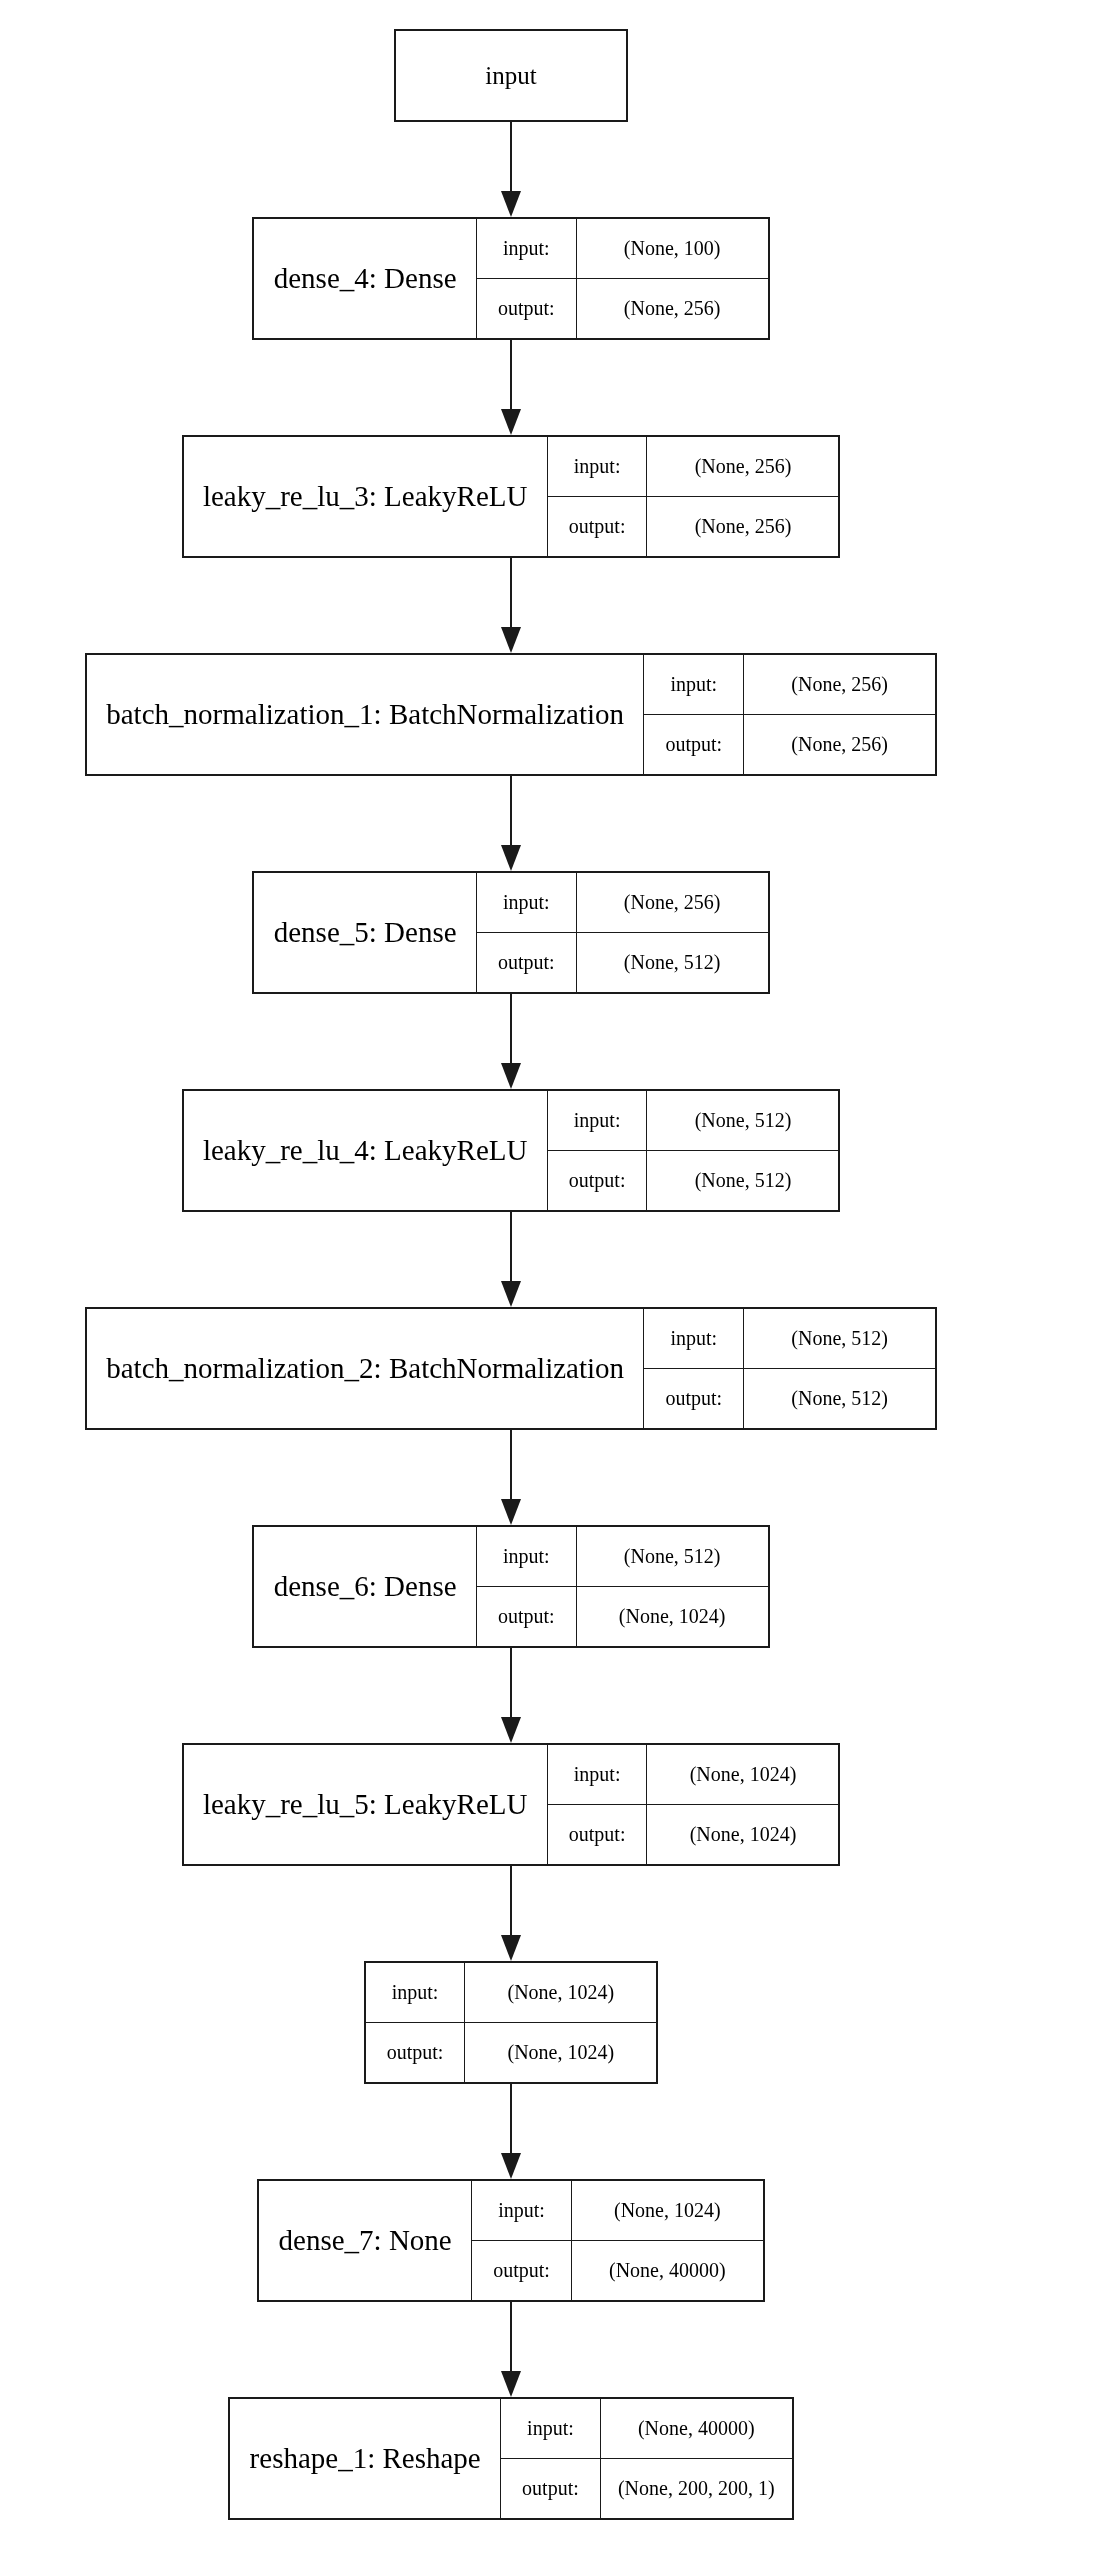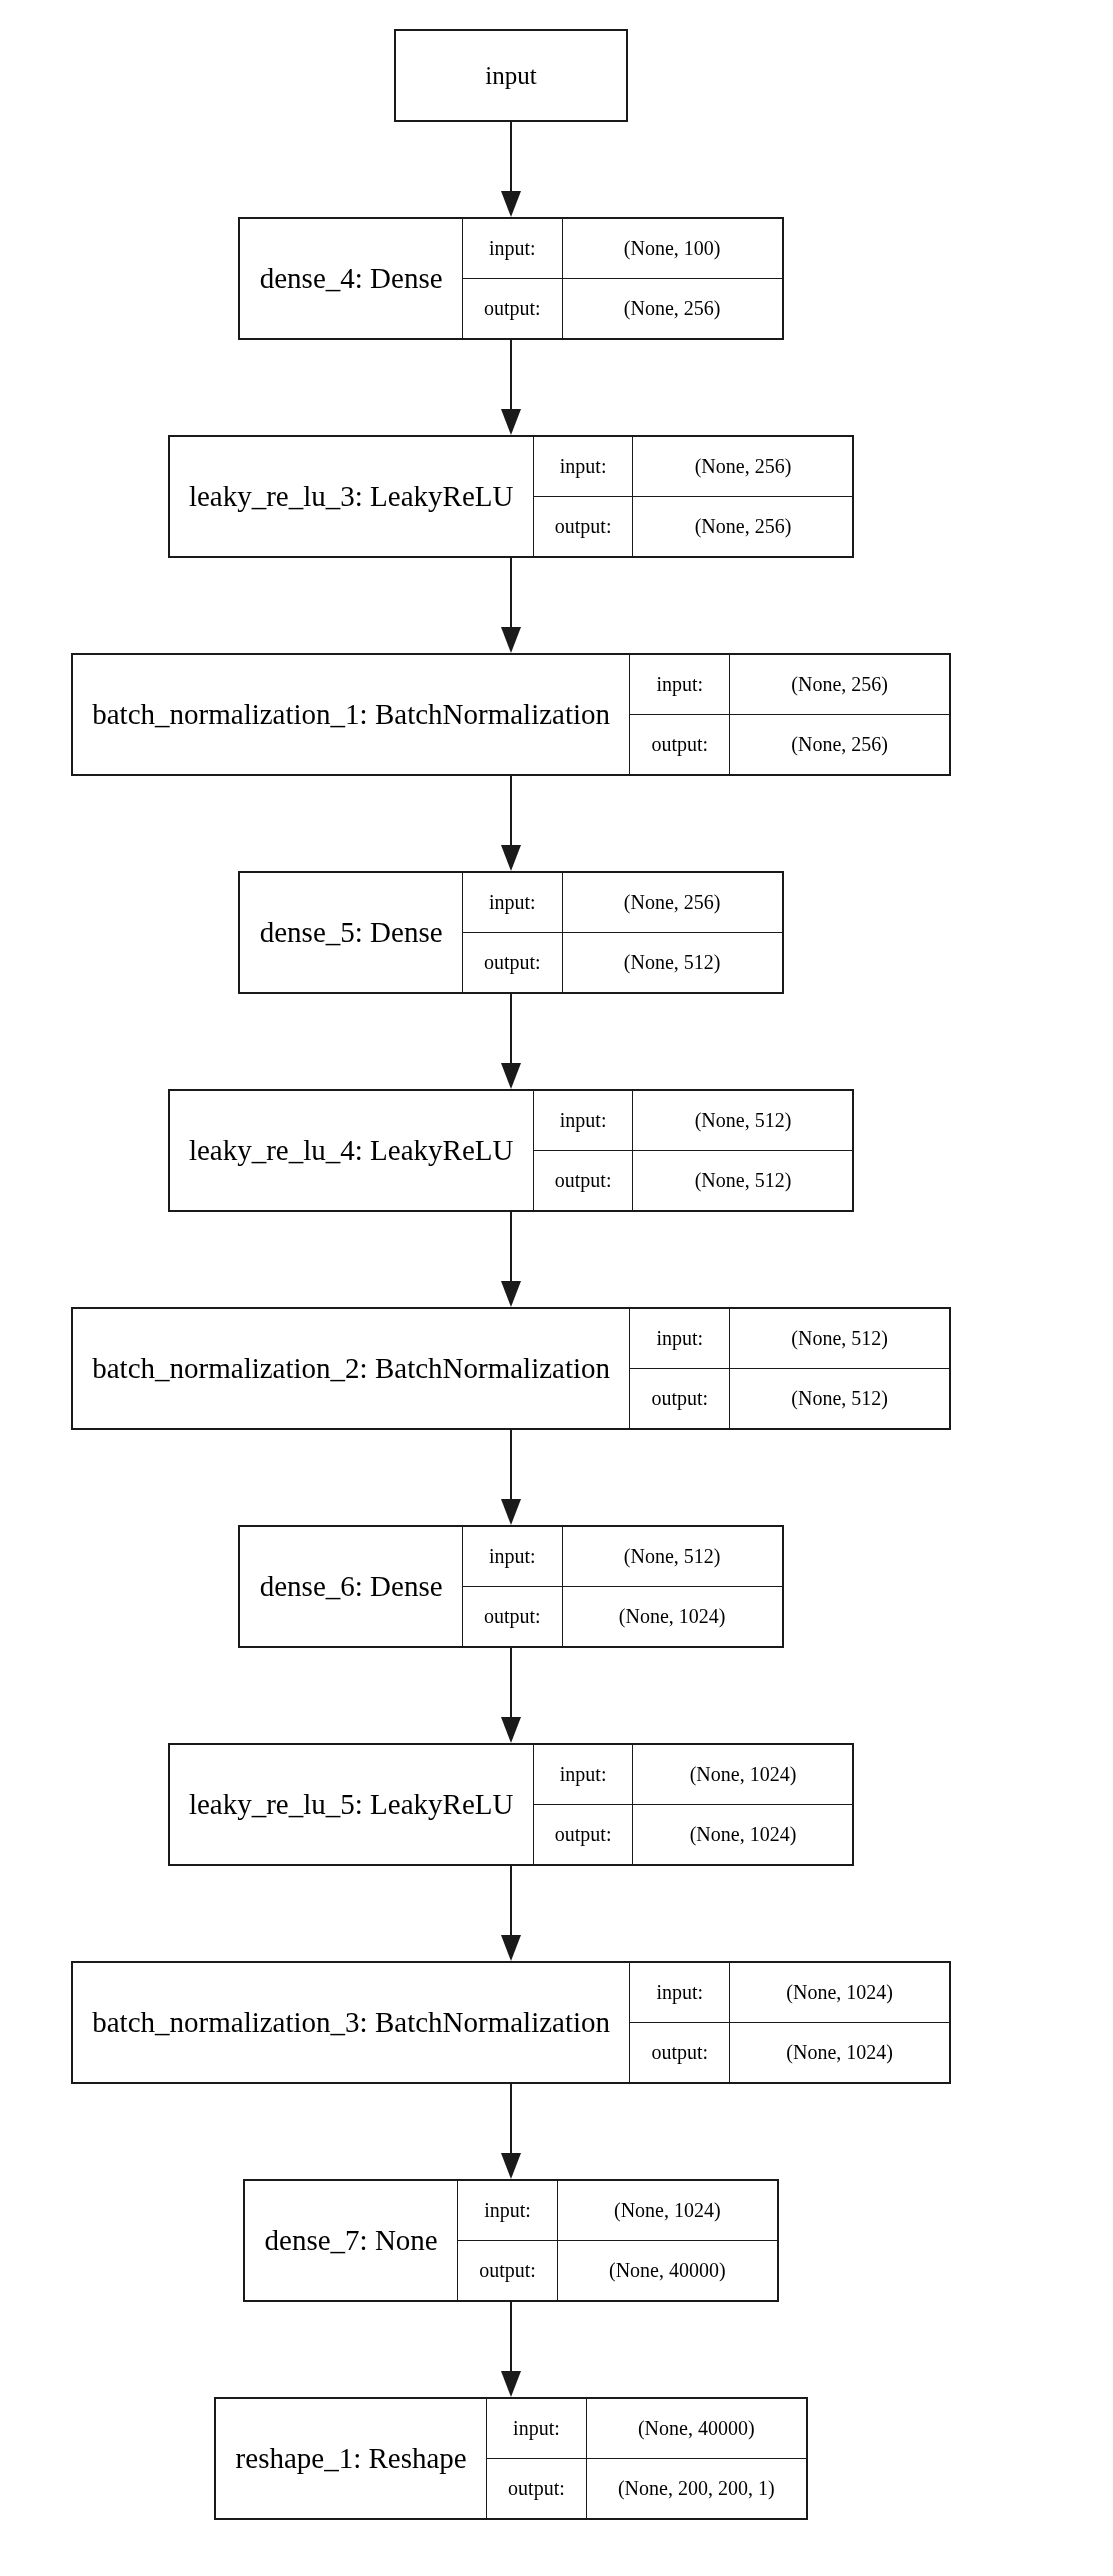--- a/index.html
+++ b/index.html
@@ -51,21 +51,21 @@
   }
   .io-cell {
     display: flex;
     align-items: center;
     justify-content: center;
     height: 59px;
     font-size: 20px;
     white-space: nowrap;
   }
   .io-label { padding: 0 21px; }
-  .io-value { padding: 0 21px; border-left: 1.6px solid #1a1a1a; min-width: 177px; }
+  .io-value { padding: 0 7px; border-left: 1.6px solid #1a1a1a; min-width: 177px; }
   .row2 { border-top: 1.6px solid #1a1a1a; text-align: center; }
   
   .connector {
     display: flex;
     flex-direction: column;
     align-items: center;
     height: 95px;
   }
   .arrow-line {
     width: 2.4px;
@@ -209,21 +209,20 @@
       <div class="io-cell io-value row2">(None, 1024)</div>
     </div>
   </div>
 
   <div class="connector">
     <div class="arrow-line"></div>
     <div class="arrow-head"></div>
   </div>
 
   <div class="node">
-    <div class="name-cell">batch_normalization_3: BatchNormalization</div>
     <div class="io-grid">
       <div class="io-cell io-label">input:</div>
       <div class="io-cell io-value">(None, 1024)</div>
       <div class="io-cell io-label row2">output:</div>
       <div class="io-cell io-value row2">(None, 1024)</div>
     </div>
   </div>
 
   <div class="connector">
     <div class="arrow-line"></div>

